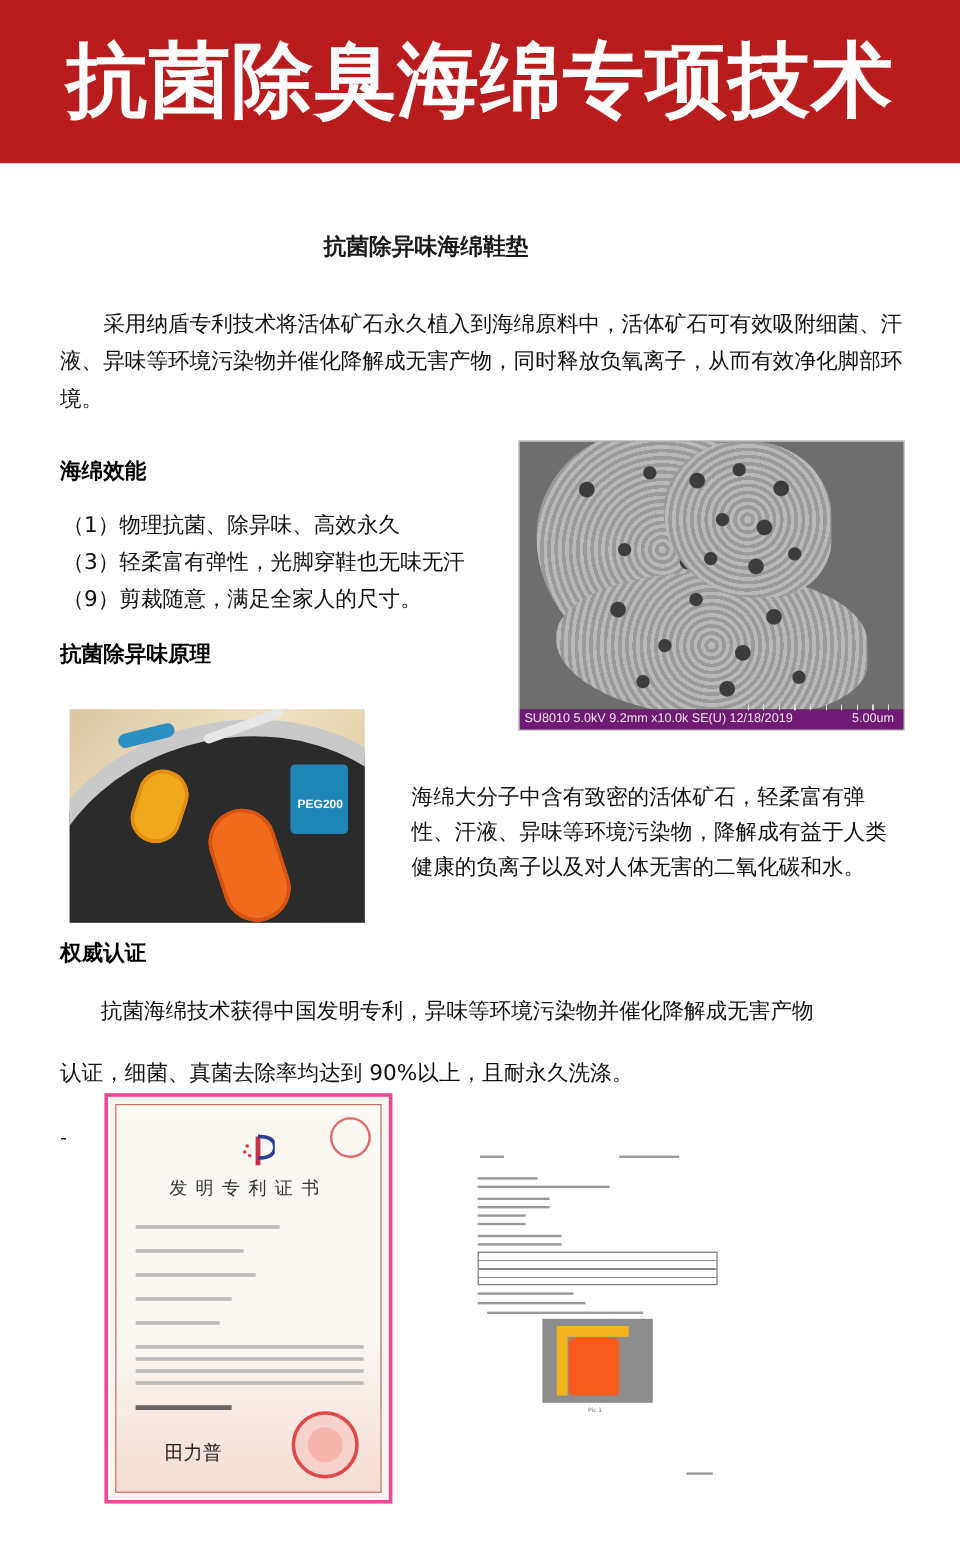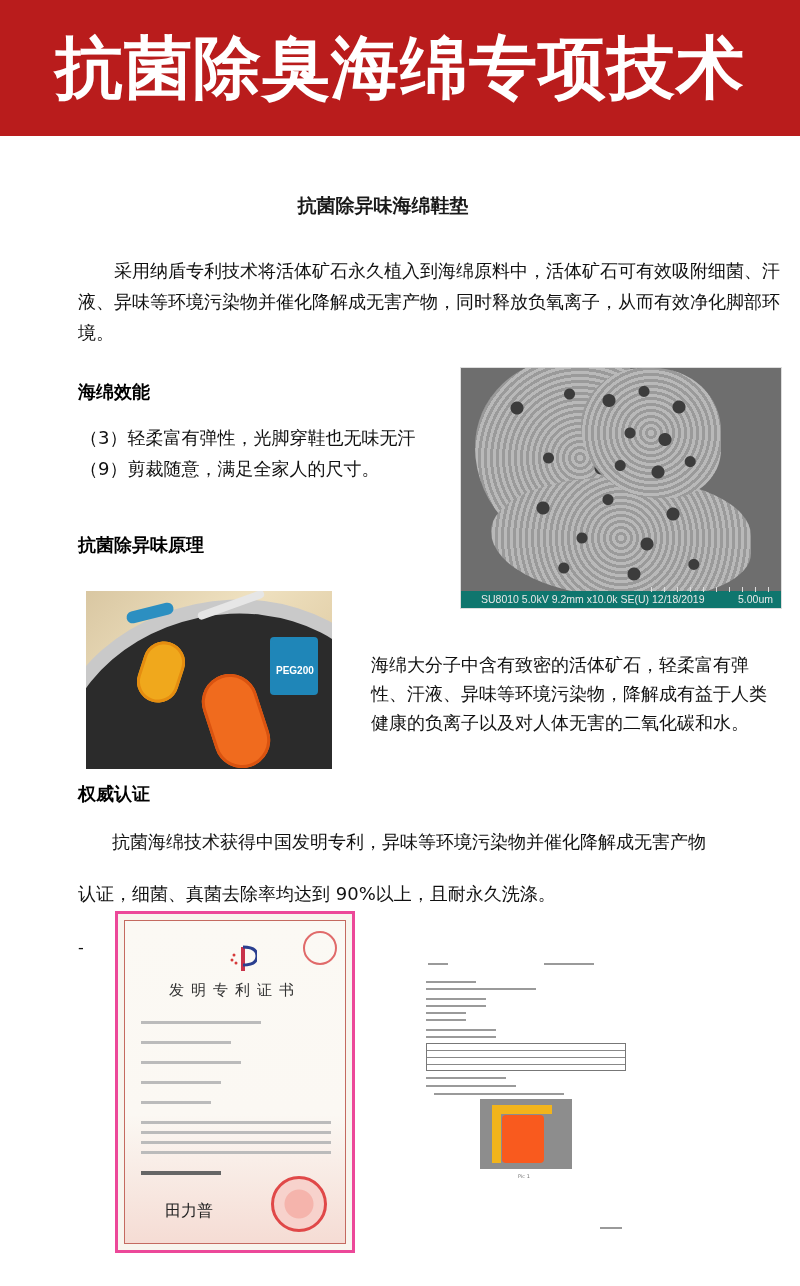--- a/index.html
+++ b/index.html
@@ -3,42 +3,42 @@
 <meta charset="utf-8">
 <style>
   * { margin: 0; padding: 0; box-sizing: border-box; }
   html, body { width: 800px; height: 1286px; background: #ffffff; overflow: hidden; }
   body { position: relative; font-family: "DejaVu Sans", "Liberation Sans", sans-serif; color: #111; }
 
   .header-band { position: absolute; left: 0; top: 0; width: 800px; height: 136px; background: #b91c1c; }
   .header-title { position: absolute; left: 0; top: 22px; width: 800px; text-align: center; color: #ffffff;
     font-size: 68px; font-weight: bold; letter-spacing: 1px; line-height: 92px; }
 
-  .abs { position: absolute; margin-left: 28px; }
+  .abs { position: absolute; }
   .subtitle { left: 0; top: 193px; width: 710px; text-align: center; font-size: 19px; font-weight: bold; color: #1a1a1a; padding-left: 0; }
   .intro { left: 50px; top: 255px; width: 710px; font-size: 18px; line-height: 31px; color: #111; text-indent: 36px; }
 
   .section-h { font-size: 18px; font-weight: bold; color: #000000; }
   .h-efficacy { left: 50px; top: 380px; }
   .feature-list { left: 52px; top: 422px; font-size: 18px; line-height: 31px; list-style: none; }
   .h-principle { left: 50px; top: 533px; }
 
   .sem-frame { left: 432px; top: 367px; width: 322px; height: 242px; background: #6e6e6e; overflow: hidden; border: 1px solid #ddd; }
   .sem-blob { position: absolute; border-radius: 48% 52% 40% 60%; background:
       radial-gradient(circle at 20% 25%, #3c3c3c 0 6px, transparent 7px),
       radial-gradient(circle at 45% 18%, #3c3c3c 0 5px, transparent 6px),
       radial-gradient(circle at 70% 30%, #3c3c3c 0 6px, transparent 7px),
       radial-gradient(circle at 35% 50%, #3c3c3c 0 5px, transparent 6px),
       radial-gradient(circle at 60% 55%, #3c3c3c 0 6px, transparent 7px),
       radial-gradient(circle at 28% 75%, #3c3c3c 0 5px, transparent 6px),
       radial-gradient(circle at 55% 80%, #3c3c3c 0 6px, transparent 7px),
       radial-gradient(circle at 78% 72%, #3c3c3c 0 5px, transparent 6px),
       repeating-radial-gradient(circle at 50% 50%, #b9b9b9 0 3px, #9a9a9a 3px 6px); }
-  .sem-bar { position: absolute; left: 0; bottom: 0; width: 100%; height: 17px; background: #0f766e; color: #e8e8e8;
-    font-family: "Liberation Sans", sans-serif; font-size: 10.5px; line-height: 17px; padding-left: 20px; }
+  .sem-bar { position: absolute; left: 0; bottom: 0; width: 100%; height: 17px; background: #701a75; color: #e8e8e8;
+    font-family: "Liberation Sans", sans-serif; font-size: 10.5px; line-height: 17px; padding-left: 4px; }
   .sem-scale { position: absolute; right: 8px; top: 0; }
   .sem-ticks { position: absolute; left: 190px; top: -4px; width: 130px; height: 5px;
     background: repeating-linear-gradient(90deg, #ddd 0 1px, transparent 1px 13px); }
 
   .belt-frame { left: 58px; top: 591px; width: 246px; height: 178px; overflow: hidden;
     background: linear-gradient(135deg, #d9c7a2 0%, #efe1c0 40%, #d6bf93 100%); }
   .belt { position: absolute; left: -40px; top: 10px; width: 360px; height: 300px; border-radius: 50%;
     border: 14px solid #c9c9c9; background: #2b2b2b; transform: rotate(-12deg); }
   .roll-yellow { position: absolute; left: 54px; top: 50px; width: 42px; height: 62px; border-radius: 22px; background: #f0a81c;
     transform: rotate(18deg); box-shadow: inset 0 0 0 3px #e58d10; }
@@ -80,20 +80,21 @@
 
 <div class="header-band">
   <div class="header-title">抗菌除臭海绵专项技术</div>
 </div>
 
 <div class="abs subtitle" style="left:45px;width:620px;">抗菌除异味海绵鞋垫</div>
 <p class="abs intro">采用纳盾专利技术将活体矿石永久植入到海绵原料中，活体矿石可有效吸附细菌、汗液、异味等环境污染物并催化降解成无害产物，同时释放负氧离子，从而有效净化脚部环境。</p>
 
 <div class="abs section-h h-efficacy">海绵效能</div>
 <ul class="abs feature-list">
+  <li>（1）物理抗菌、除异味、高效永久</li>
   <li>（3）轻柔富有弹性，光脚穿鞋也无味无汗</li>
   <li>（9）剪裁随意，满足全家人的尺寸。</li>
 </ul>
 
 <div class="abs sem-frame">
   <div class="sem-blob" style="left:14px;top:-10px;width:210px;height:200px;"></div>
   <div class="sem-blob" style="left:30px;top:110px;width:260px;height:120px;"></div>
   <div class="sem-blob" style="left:120px;top:0px;width:140px;height:130px;"></div>
   <div class="sem-bar">
     <span class="sem-ticks"></span>

